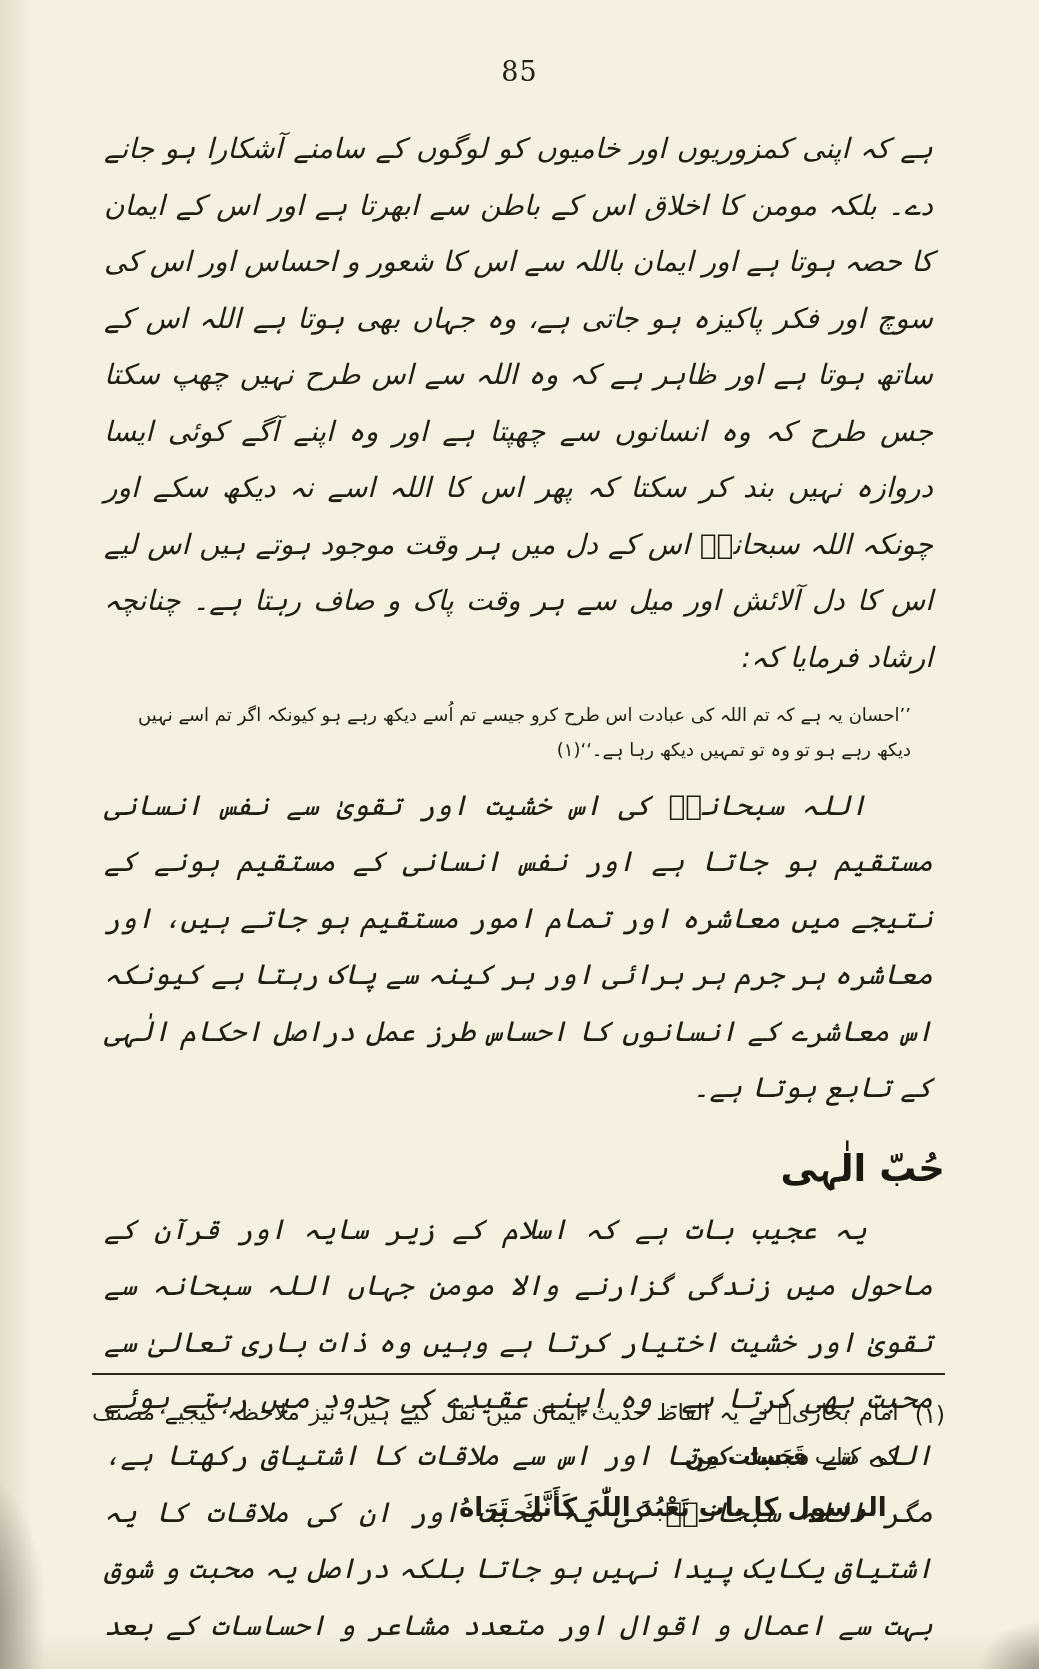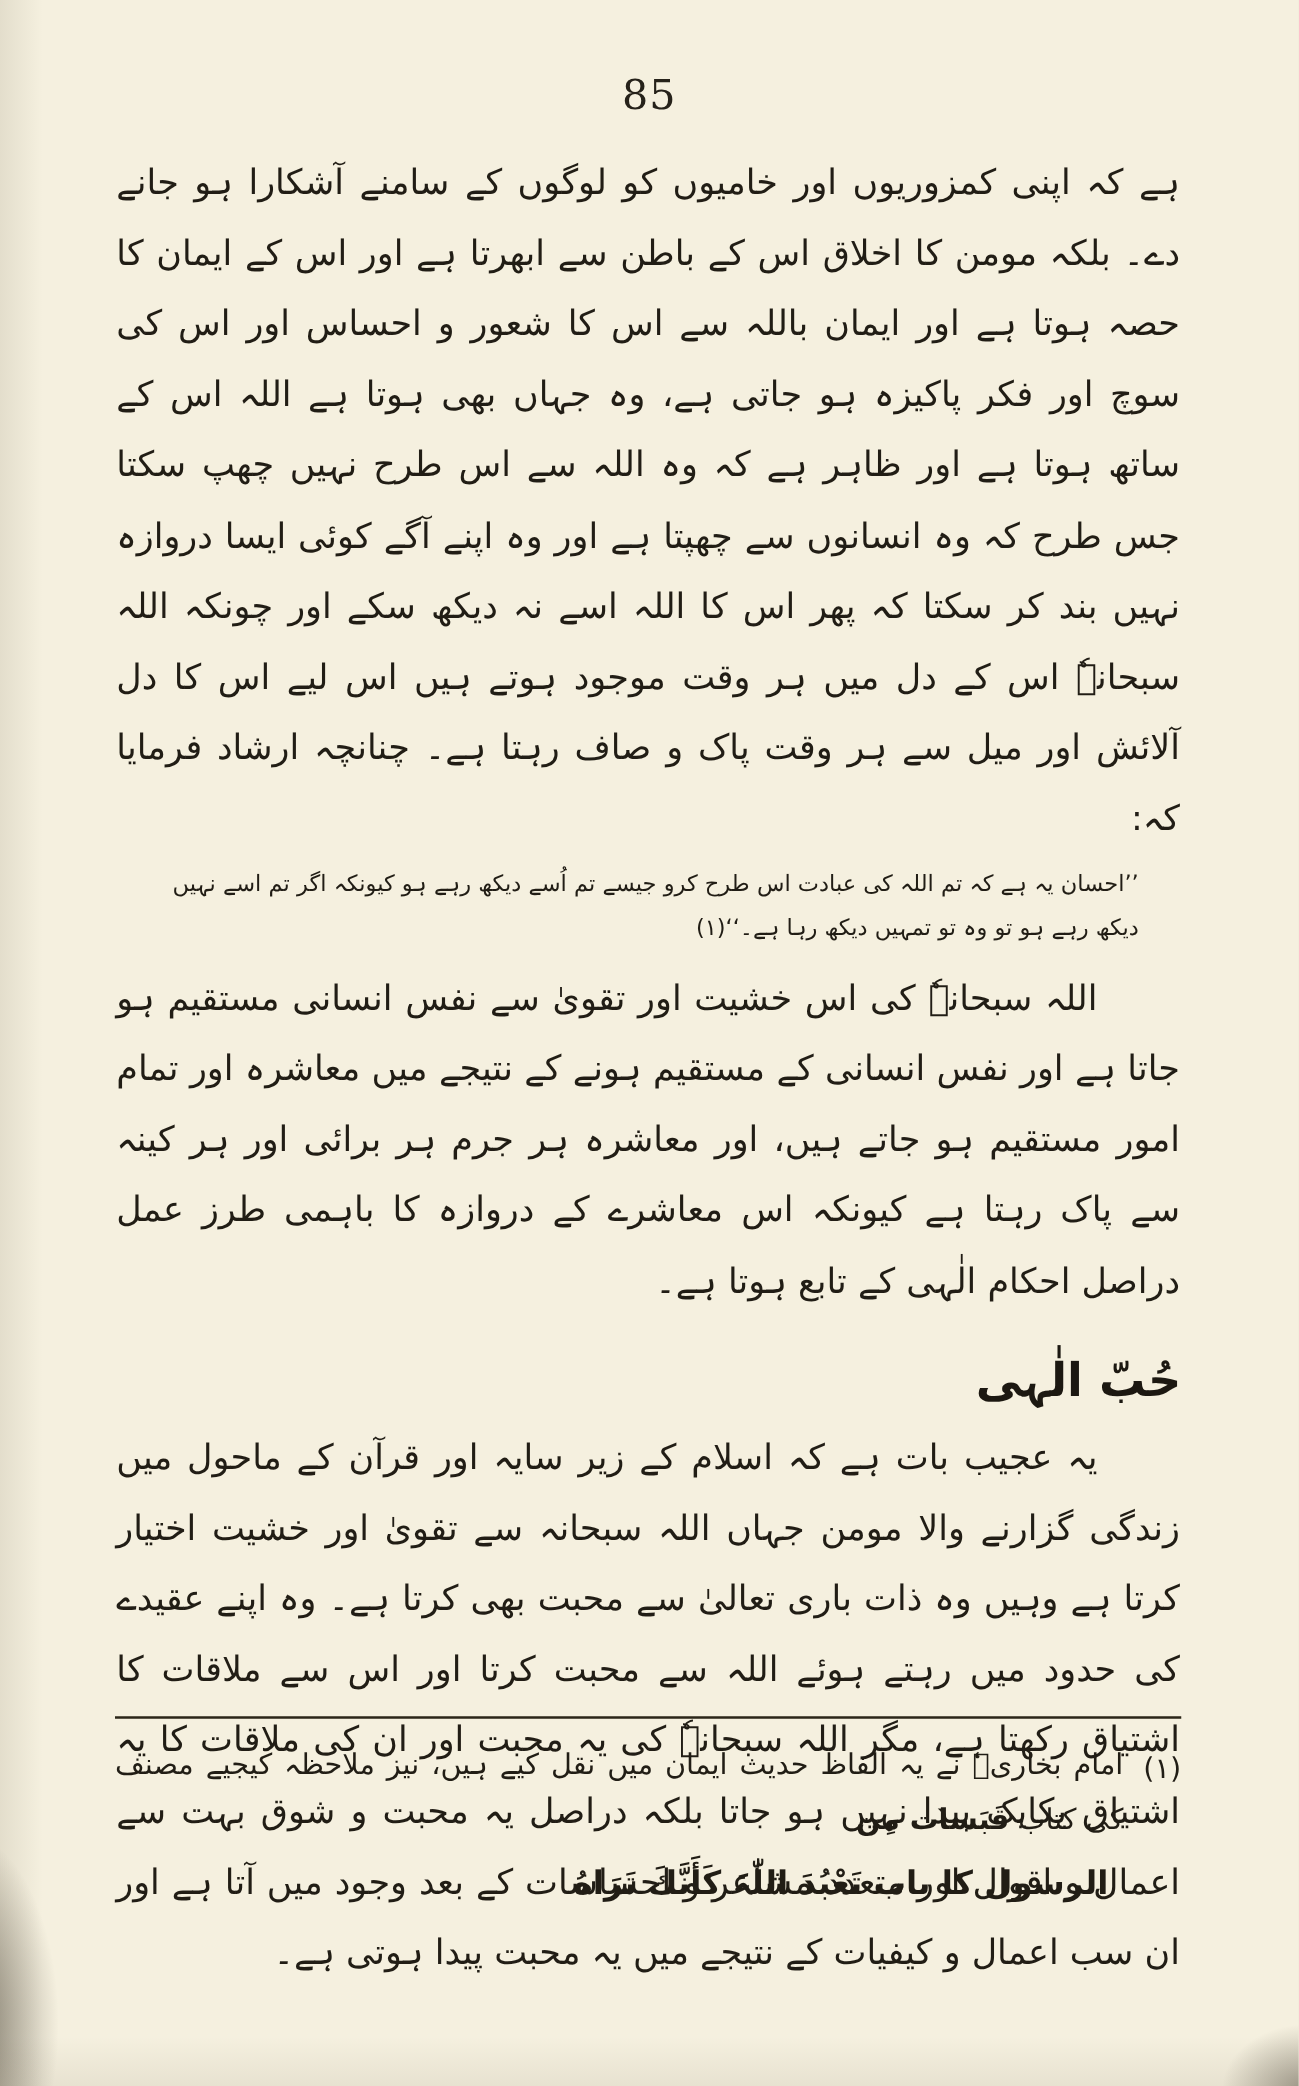--- a/index.html
+++ b/index.html
@@ -20,33 +20,34 @@
       radial-gradient(ellipse 110px 220px at -30px 1620px, rgba(35,28,16,0.55), rgba(35,28,16,0) 70%),
       radial-gradient(ellipse 90px 70px at 1045px 1672px, rgba(35,28,16,0.40), rgba(35,28,16,0) 75%),
       linear-gradient(to right, rgba(70,58,34,0.10), rgba(70,58,34,0) 34px),
       linear-gradient(to top, rgba(70,58,34,0.08), rgba(70,58,34,0) 40px);
     font-family: "DejaVu Sans", sans-serif;
   }
   .page-number {
     padding-top: 56px;
     text-align: center;
     font-family: "DejaVu Serif", serif;
-    font-size: 33px;
+    font-size: 27px;
     letter-spacing: 1px;
     color: #26221a;
   }
   .body-text {
     direction: rtl;
     padding: 22px 94px 0 92px;
   }
   .para {
-    margin: 1px;
+    margin: 12px;
     font-size: 28px;
     line-height: 2.02;
     text-align: justify;
+    font-style: italic;
   }
   .para.indent { text-indent: 66px; }
   .para.after-quote { margin-top: 10px; }
   .quote {
     margin: 8px 34px 10px 46px;
     font-size: 18px;
     line-height: 1.92;
     text-align: justify;
   }
   .heading {
@@ -100,21 +101,21 @@
 <div class="page">
 
   <div class="page-number">85</div>
 
   <div class="body-text">
 
     <p class="para">ہے کہ اپنی کمزوریوں اور خامیوں کو لوگوں کے سامنے آشکارا ہو جانے دے۔ بلکہ مومن کا اخلاق اس کے باطن سے ابھرتا ہے اور اس کے ایمان کا حصہ ہوتا ہے اور ایمان باللہ سے اس کا شعور و احساس اور اس کی سوچ اور فکر پاکیزہ ہو جاتی ہے، وہ جہاں بھی ہوتا ہے اللہ اس کے ساتھ ہوتا ہے اور ظاہر ہے کہ وہ اللہ سے اس طرح نہیں چھپ سکتا جس طرح کہ وہ انسانوں سے چھپتا ہے اور وہ اپنے آگے کوئی ایسا دروازہ نہیں بند کر سکتا کہ پھر اس کا اللہ اسے نہ دیکھ سکے اور چونکہ اللہ سبحانہٗ اس کے دل میں ہر وقت موجود ہوتے ہیں اس لیے اس کا دل آلائش اور میل سے ہر وقت پاک و صاف رہتا ہے۔ چنانچہ ارشاد فرمایا کہ:</p>
 
     <p class="quote">’’احسان یہ ہے کہ تم اللہ کی عبادت اس طرح کرو جیسے تم اُسے دیکھ رہے ہو کیونکہ اگر تم اسے نہیں دیکھ رہے ہو تو وہ تو تمہیں دیکھ رہا ہے۔‘‘(۱)</p>
 
-    <p class="para indent after-quote">اللہ سبحانہٗ کی اس خشیت اور تقویٰ سے نفس انسانی مستقیم ہو جاتا ہے اور نفس انسانی کے مستقیم ہونے کے نتیجے میں معاشرہ اور تمام امور مستقیم ہو جاتے ہیں، اور معاشرہ ہر جرم ہر برائی اور ہر کینہ سے پاک رہتا ہے کیونکہ اس معاشرے کے دروازہ کا باہمی طرز عمل دراصل احکام الٰہی کے تابع ہوتا ہے۔</p>
+    <p class="para indent after-quote">اللہ سبحانہٗ کی اس خشیت اور تقویٰ سے نفس انسانی مستقیم ہو جاتا ہے اور نفس انسانی کے مستقیم ہونے کے نتیجے میں معاشرہ اور تمام امور مستقیم ہو جاتے ہیں، اور معاشرہ ہر جرم ہر برائی اور ہر کینہ سے پاک رہتا ہے کیونکہ اس معاشرے کے انسانوں کا احساس طرز عمل دراصل احکام الٰہی کے تابع ہوتا ہے۔</p>
 
     <h2 class="heading">حُبّ الٰہی</h2>
 
     <p class="para indent">یہ عجیب بات ہے کہ اسلام کے زیر سایہ اور قرآن کے ماحول میں زندگی گزارنے والا مومن جہاں اللہ سبحانہ سے تقویٰ اور خشیت اختیار کرتا ہے وہیں وہ ذات باری تعالیٰ سے محبت بھی کرتا ہے۔ وہ اپنے عقیدے کی حدود میں رہتے ہوئے اللہ سے محبت کرتا اور اس سے ملاقات کا اشتیاق رکھتا ہے، مگر اللہ سبحانہٗ کی یہ محبت اور ان کی ملاقات کا یہ اشتیاق یکایک پیدا نہیں ہو جاتا بلکہ دراصل یہ محبت و شوق بہت سے اعمال و اقوال اور متعدد مشاعر و احساسات کے بعد وجود میں آتا ہے اور ان سب اعمال و کیفیات کے نتیجے میں یہ محبت پیدا ہوتی ہے۔</p>
 
   </div>
 
   <div class="footnote">
 
     <hr class="fn-rule">

